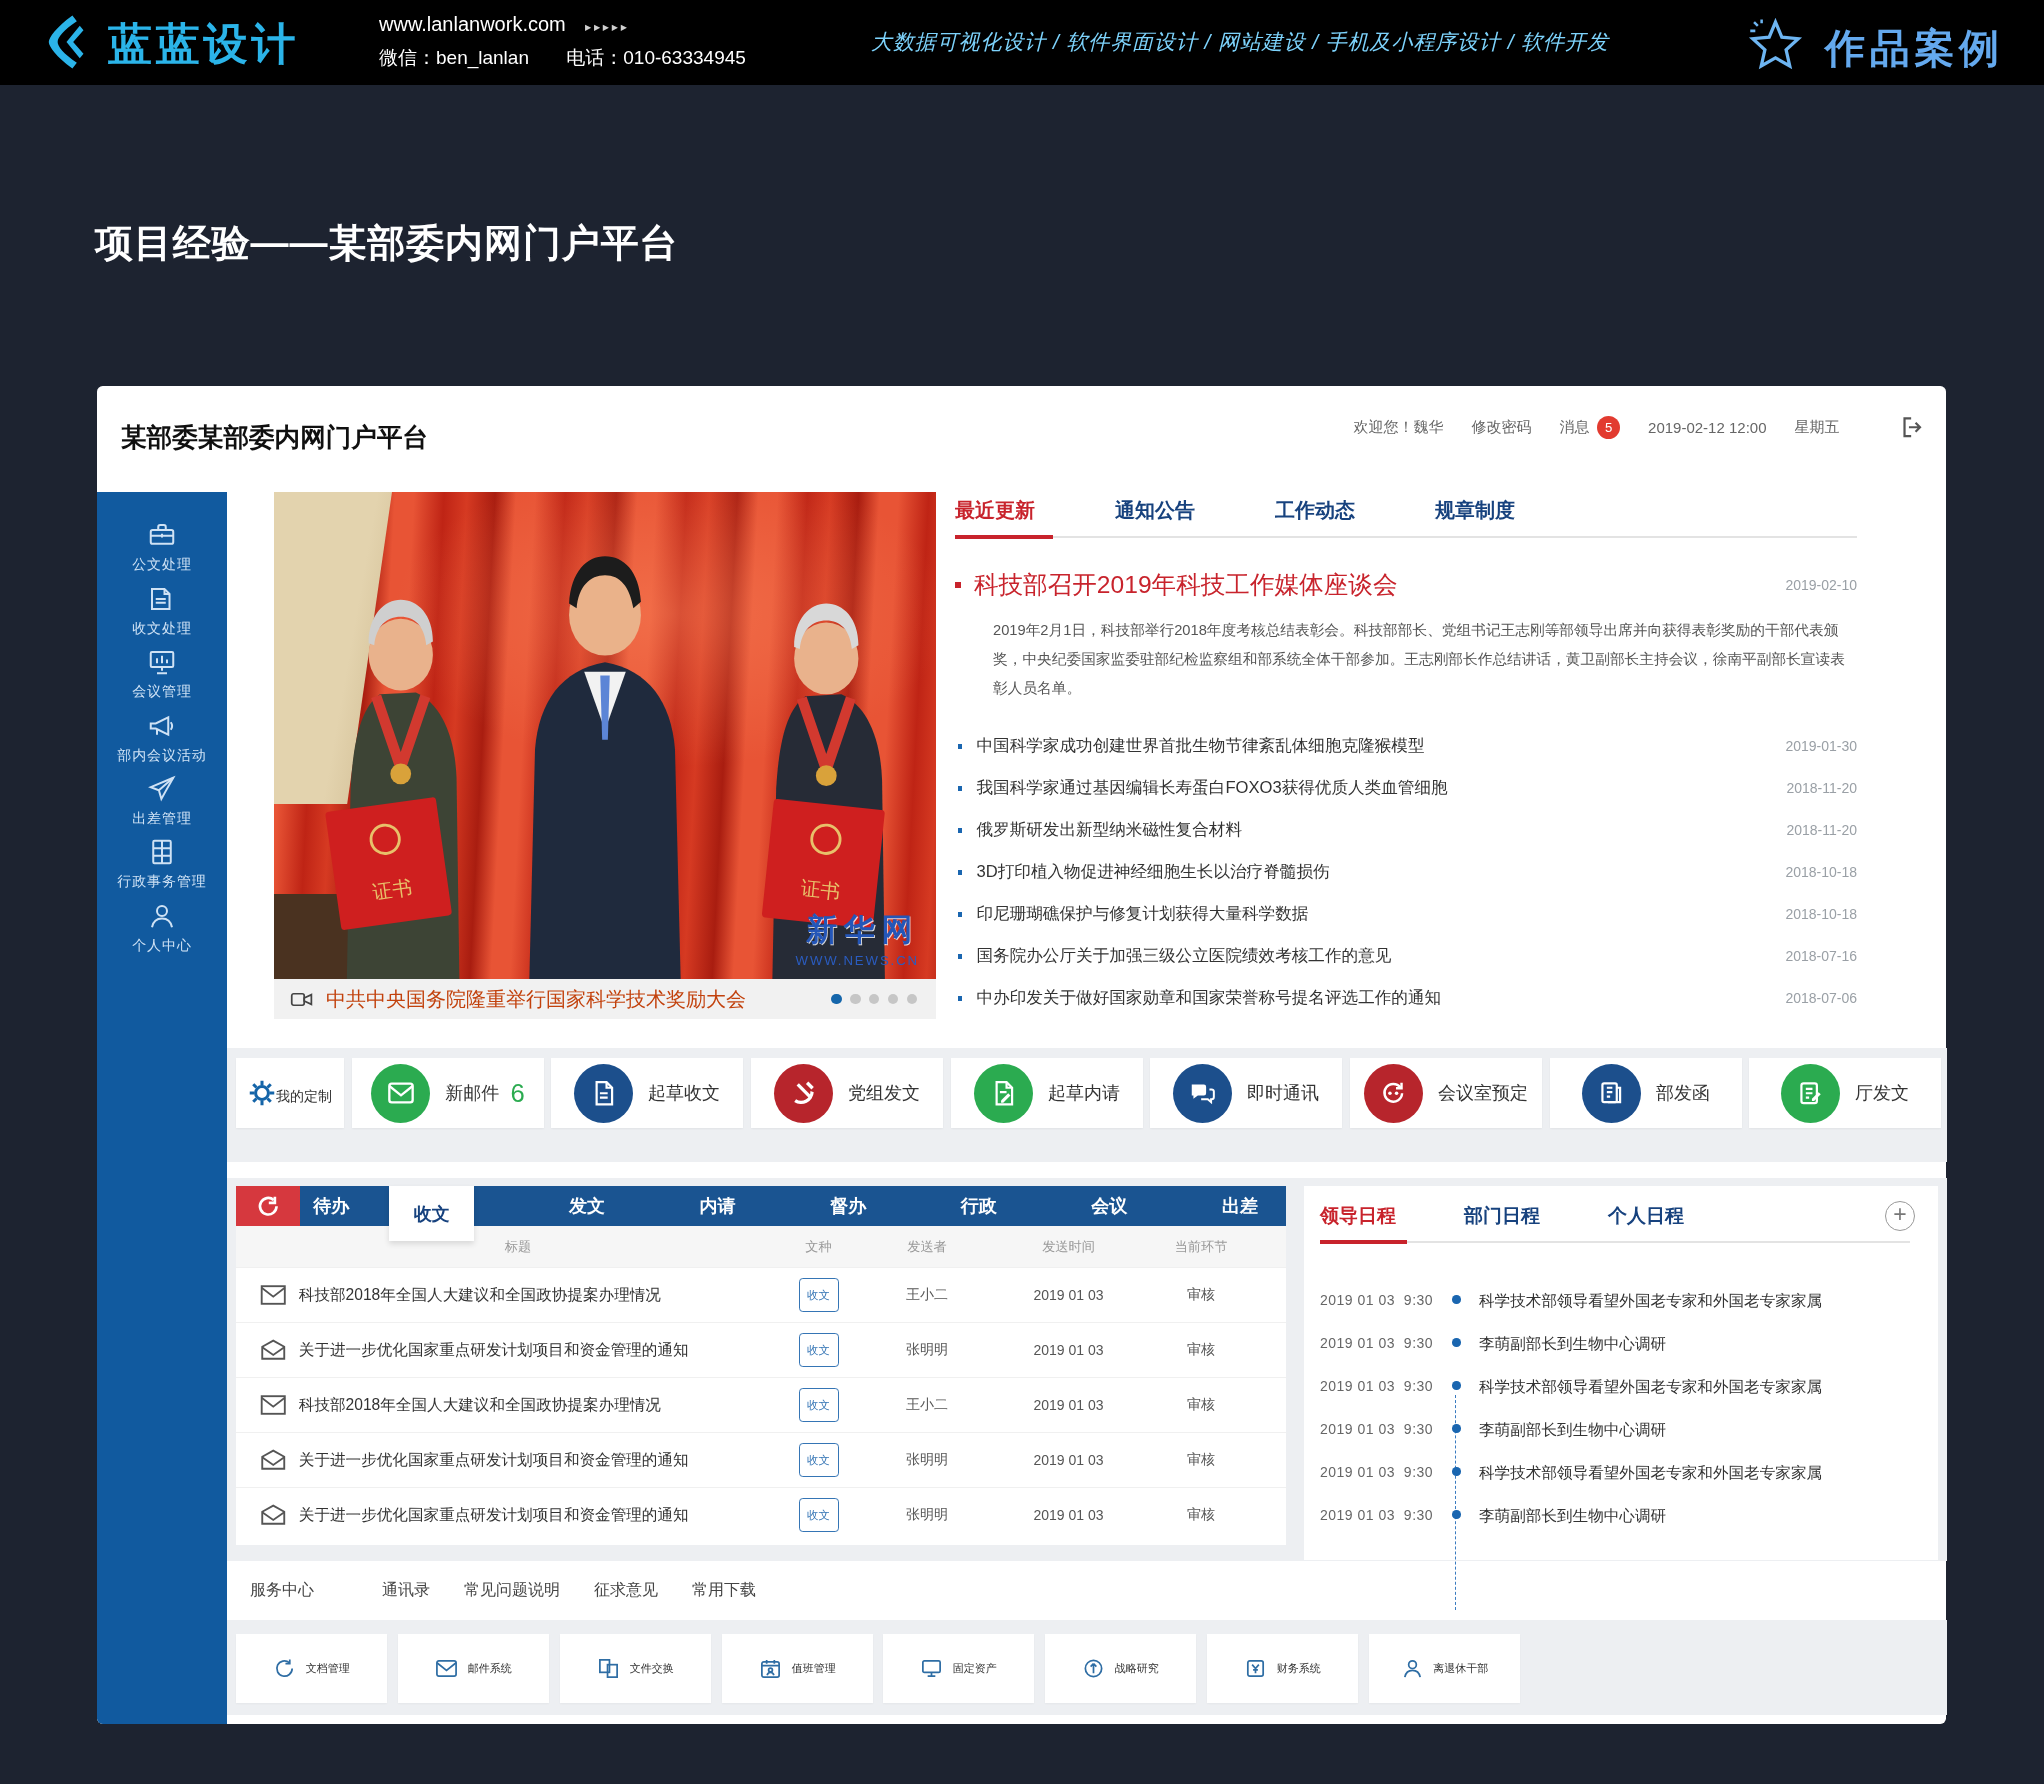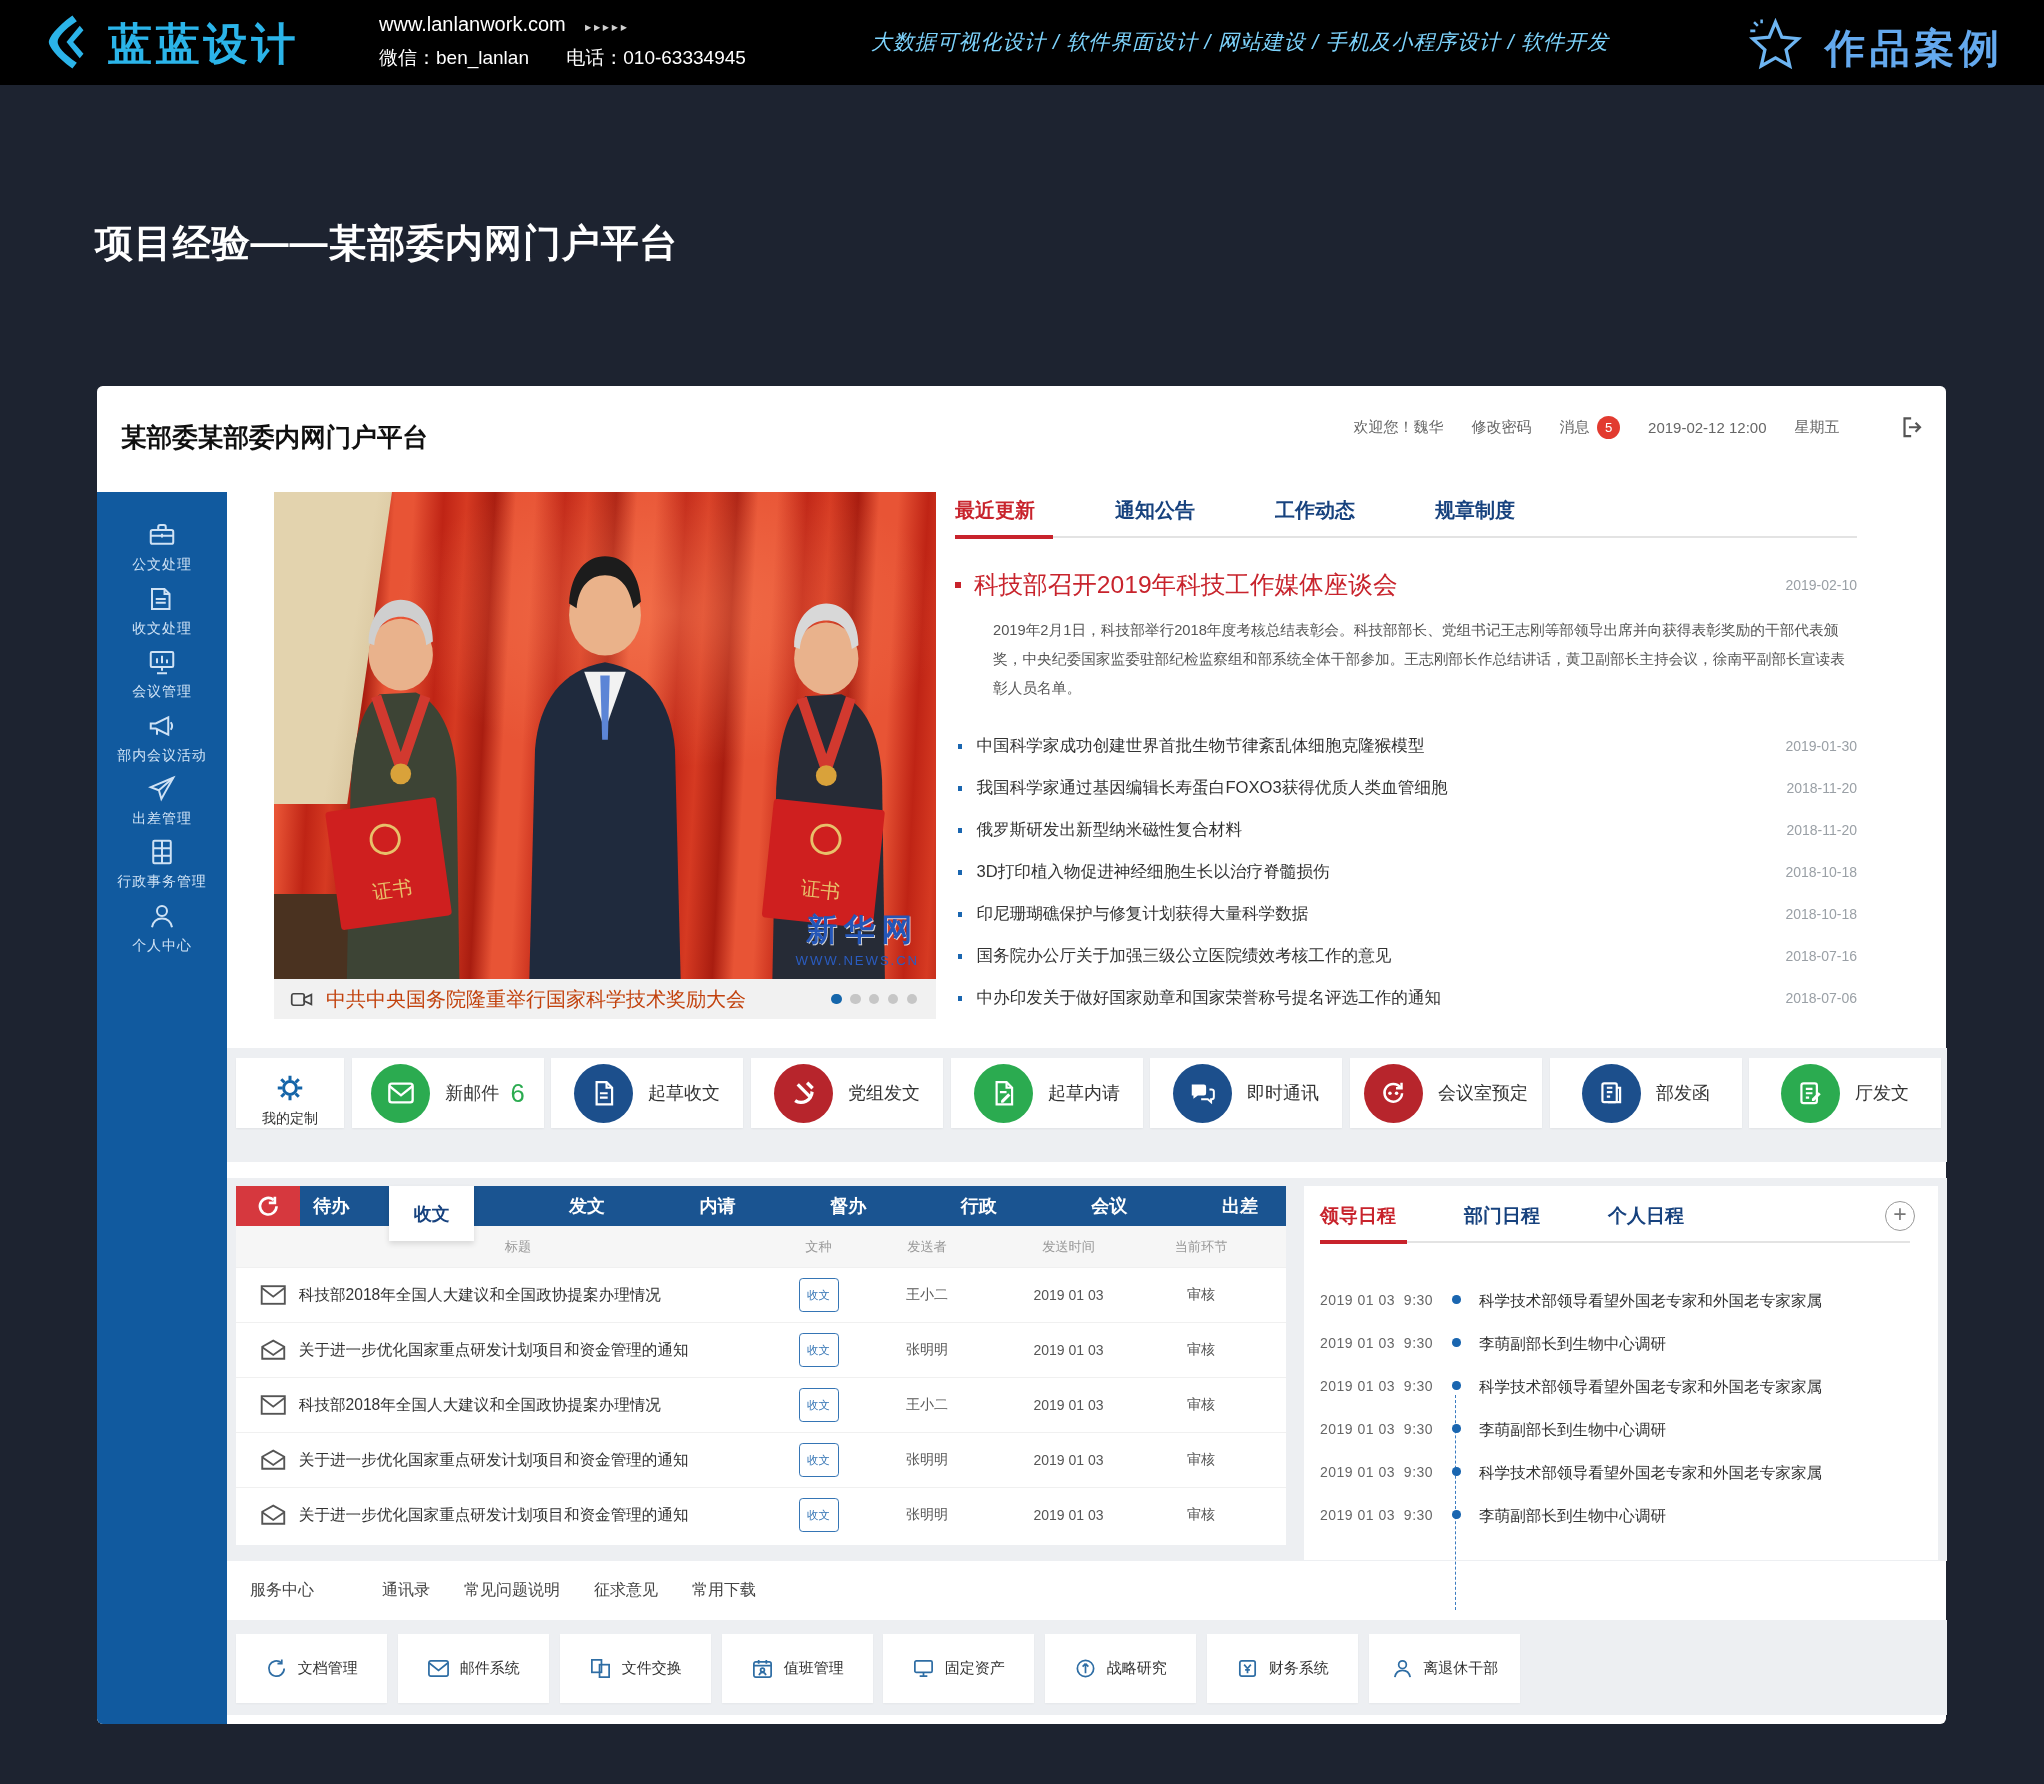--- a/index.html
+++ b/index.html
@@ -74,21 +74,21 @@
   .n-title{flex:1;font-size:16.6px;color:#333;}
   .n-date{font-size:14px;color:#9aa0a6;}
 
   
   .sc{position:absolute;top:672px;height:70px;background:#fff;display:flex;align-items:center;
     justify-content:center;box-shadow:0 0.9px 1.9px rgba(0,0,0,.05);cursor:pointer;}
   .sc .circle{width:59px;height:59px;border-radius:50%;display:flex;align-items:center;justify-content:center;margin-right:15px;}
   .circle.green{background:#2bab50;}.circle.blue{background:#1c4f8c;}.circle.red{background:#b7252c;}
   .sc-label{font-size:18px;color:#333;}
   .sc-count{font-size:25.6px;color:#2bab50;margin-left:11.4px;}
-  .sc.first{flex-direction:column;justify-content:flex-end;}
+  .sc.first{flex-direction:row;}
   .sc.first .sc-label{font-size:14px;margin-top:7.6px;color:#333;}
 
   
   .task-card{position:absolute;left:139px;top:800px;width:1050px;height:359px;background:#fff;}
   .task-tabbar{display:flex;height:40px;background:#1a5491;align-items:center;}
   .tt-lead{width:64px;height:40px;background:#d6383e;display:flex;align-items:center;justify-content:center;flex:none;}
   .tt-lead-label{color:#fff;font-weight:bold;font-size:18px;margin-left:13.2px;flex:none;}
   .tt-tabs{flex:1;display:flex;justify-content:space-between;align-items:center;padding:0 28px 0 40px;height:40px;}
   .tt-tab{color:#fff;font-size:18px;font-weight:bold;cursor:pointer;}
   .tt-tab.active{background:#fff;color:#17427e;height:55px;padding:0 24.6px;display:flex;align-items:center;
@@ -117,21 +117,21 @@
   .sch-item{position:relative;height:43px;}
   .sch-when{position:absolute;left:0;top:11.4px;font-size:14px;color:#666;letter-spacing:0.5px;}
   .sch-dot{position:absolute;left:132px;top:14px;width:8.5px;height:8.5px;border-radius:50%;background:#1a66b0;z-index:2;}
   .sch-text{position:absolute;left:159px;top:9.5px;font-size:15.6px;color:#333;}
 
   
   .links-row{position:absolute;left:153px;top:1194px;display:flex;align-items:center;font-size:16px;color:#444;}
   .links-row .first{margin-right:68px;}
   .links-row .link{margin-right:34px;cursor:pointer;}
   .app-card{position:absolute;top:1248px;width:151px;height:69px;background:#fff;display:flex;align-items:center;
-    justify-content:center;gap:9.5px;font-size:15px;color:#333;cursor:pointer;box-shadow:0 0.9px 1.9px rgba(0,0,0,.04);}
+    justify-content:center;gap:9.5px;font-size:11px;color:#333;cursor:pointer;box-shadow:0 0.9px 1.9px rgba(0,0,0,.04);}
 </style>
 </head>
 <body>
 
 <div class="topbar">
   <span class="logo-icon">
     <svg width="61" height="62" viewBox="0 0 64 84">
       <path d="M40 6 C18 22 8 36 8 42 c0 6 10 20 32 36 l6-8 C28 58 20 48 20 42 c0-6 8-16 26-28z" fill="#2bb4e9"></path>
       <path d="M50 20 L32 42 L50 64 l5-6 -14-16 14-16z" fill="#2bb4e9"></path>
     </svg>

